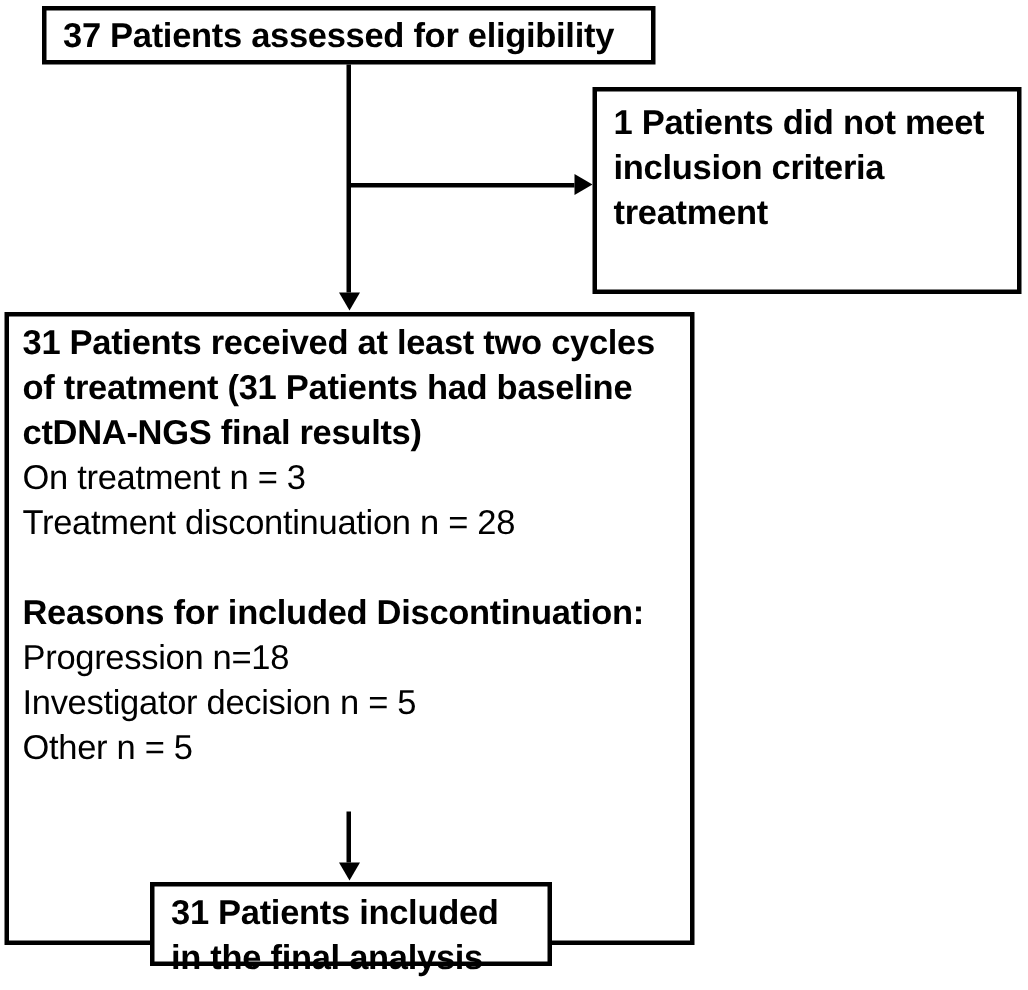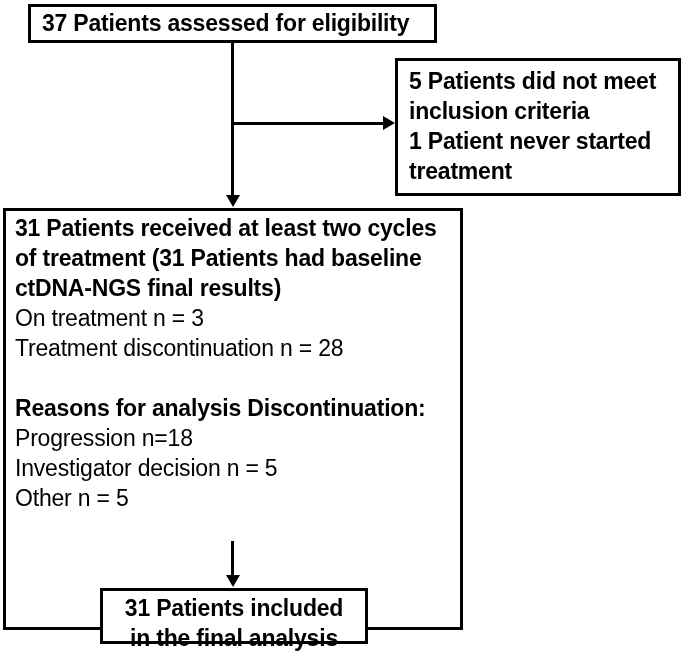--- a/index.html
+++ b/index.html
@@ -39,21 +39,20 @@
     left: 395px; top: 58px; width: 286px; height: 138px;
     padding: 5px 11px;
   }
   .box-treated {
     left: 3px; top: 208px; width: 460px; height: 422px;
     padding: 2px 4px 2px 9px;
   }
   .box-final {
     left: 100px; top: 588px; width: 268px; height: 56px;
     padding: 2px 11px;
-    text-align: center;
   }
 
   .conn {
     position: absolute;
     background: #000000;
   }
   .conn-v1 { left: 231px; top: 43px;  width: 3px;   height: 152px; }
   .conn-h1 { left: 233px; top: 122px; width: 150px; height: 3px; }
   .conn-v2 { left: 231px; top: 541px; width: 3px;   height: 34px; }
 
@@ -85,34 +84,33 @@
     <div class="ln bold">37 Patients assessed for eligibility</div>
   </div>
 
   <div class="conn conn-v1"></div>
   <div class="arrowhead arrow-down ah-v1"></div>
 
   <div class="conn conn-h1"></div>
   <div class="arrowhead arrow-right ah-h1"></div>
 
   <div class="box box-excluded">
-    <div class="ln bold">5 Patients did not meet</div>
+    <div class="ln bold">1 Patients did not meet</div>
     <div class="ln bold">inclusion criteria</div>
-    <div class="ln bold">1 Patient never started</div>
     <div class="ln bold">treatment</div>
   </div>
 
   <div class="box box-treated">
     <div class="ln bold">31 Patients received at least two cycles</div>
     <div class="ln bold">of treatment (31 Patients had baseline</div>
     <div class="ln bold">ctDNA-NGS final results)</div>
     <div class="ln">On treatment n = 3</div>
     <div class="ln">Treatment discontinuation n = 28</div>
     <div class="ln"></div>
-    <div class="ln bold">Reasons for analysis Discontinuation:</div>
+    <div class="ln bold">Reasons for included Discontinuation:</div>
     <div class="ln">Progression n=18</div>
     <div class="ln">Investigator decision n = 5</div>
     <div class="ln">Other n = 5</div>
   </div>
 
   <div class="conn conn-v2"></div>
   <div class="arrowhead arrow-down ah-v2"></div>
 
   <div class="box box-final">
     <div class="ln bold">31 Patients included</div>

